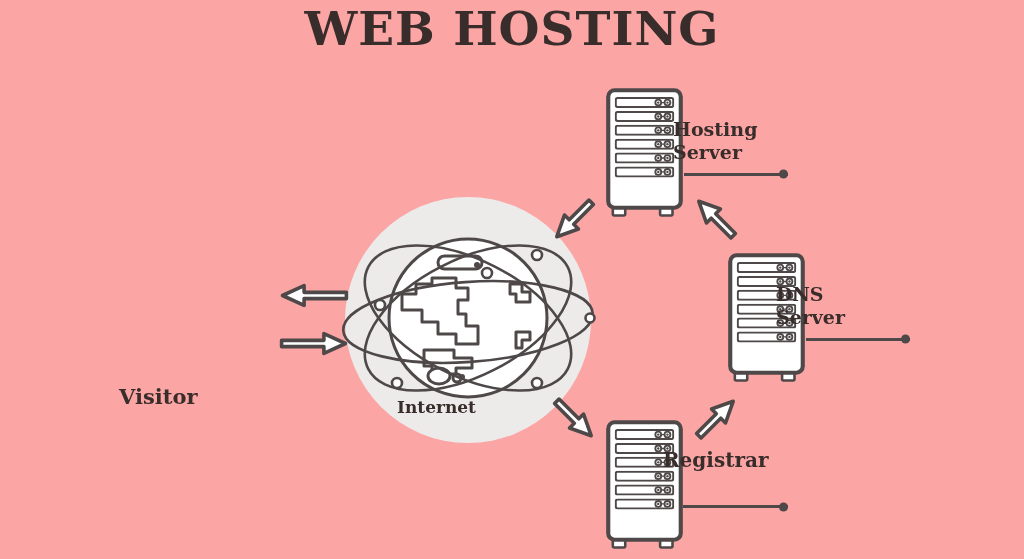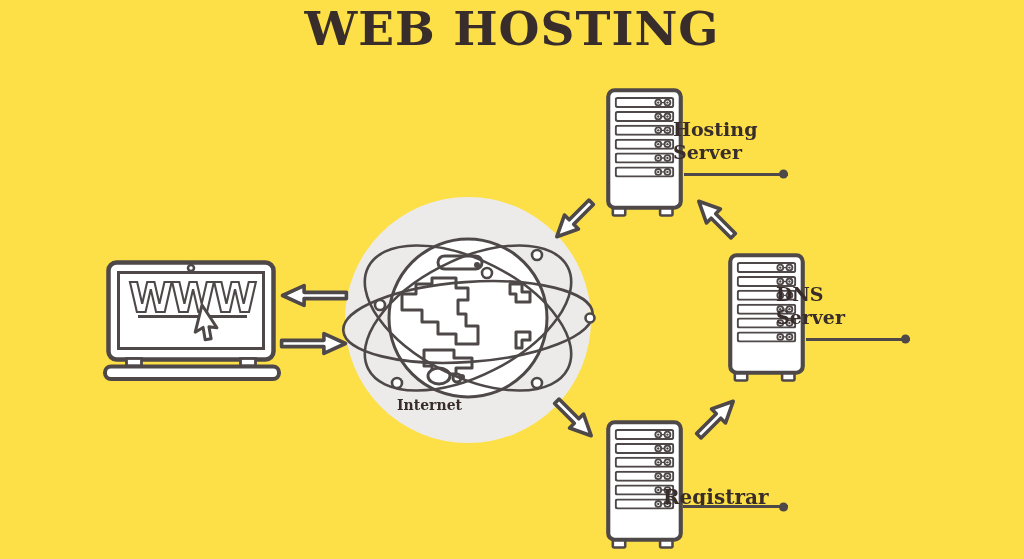--- a/index.html
+++ b/index.html
@@ -1,32 +1,32 @@
 <!DOCTYPE html>
 <html><head>
 <meta charset="utf-8">
 <style>
   html,body{margin:0;padding:0;background:#fff;}
   .canvas{
-    position:relative;width:1024px;height:559px;background:#fde047;
+    position:relative;width:1024px;height:559px;background:#fca5a5;
     overflow:hidden;font-family:"DejaVu Serif",serif;
   }
   .title{
     position:absolute;left:0;right:0;top:1px;text-align:center;
     font-size:47px;font-weight:bold;letter-spacing:1px;color:#382d2a;
   }
   .node-label{
     position:absolute;text-align:left;font-weight:bold;color:#382d2a;
     font-size:20px;line-height:1.22;
   }
   .label-visitor{left:119px;top:384px;width:140px;font-size:21px;}
-  .label-internet{left:397px;top:397px;width:140px;font-size:14px;}
+  .label-internet{left:397px;top:397px;width:140px;font-size:17px;}
   .label-hosting{left:673px;top:118px;width:120px;font-size:19px;}
   .label-dns{left:776px;top:283px;width:100px;font-size:19px;}
-  .label-registrar{left:663px;top:485px;width:140px;font-size:20px;}
+  .label-registrar{left:663px;top:448px;width:140px;font-size:20px;}
   .abs{position:absolute;}
   .arrow{position:absolute;}
   .arrow svg{display:block;}
   .connector{position:absolute;height:3px;background:#4e4849;}
   .connector .dot{
     position:absolute;right:0;top:50%;width:9px;height:9px;border-radius:50%;
     background:#4e4849;transform:translate(0,-50%);
   }
   svg{display:block;}
 </style>
@@ -63,35 +63,21 @@
     <symbol id="sym-arrow-short" viewBox="0 0 62 30">
       <path d="M4 11.5 L35 11.5 L35 4 L58 15 L35 26 L35 18.5 L4 18.5 Z" fill="#fff" stroke="#4e4849" stroke-width="4" stroke-linejoin="round" stroke-linecap="round"></path>
     </symbol>
   </defs>
 </svg>
 
 <div class="canvas">
 
   <div class="title">WEB HOSTING</div>
 
-  <div class="abs" style="left:103px;top:258px;">
-    <svg width="178" height="125" viewBox="0 0 178 125">
-      <rect x="5.5" y="4.5" width="165" height="97" rx="8" fill="#fff" stroke="#4e4849" stroke-width="4.5"></rect>
-      <circle cx="88" cy="10" r="3" fill="#fff" stroke="#4e4849" stroke-width="2.5"></circle>
-      <rect x="15.5" y="14.5" width="145" height="76" fill="#fff" stroke="#4e4849" stroke-width="3"></rect>
-      <text x="89" y="54" text-anchor="middle" font-family="DejaVu Sans, sans-serif" font-size="40" font-weight="bold" letter-spacing="-2" fill="none" stroke="#4e4849" stroke-width="2.1">WWW</text>
-      <line x1="35" y1="58.5" x2="144" y2="58.5" stroke="#4e4849" stroke-width="3"></line>
-      <g transform="translate(99,47) rotate(14)">
-        <path d="M0 0 L0 28 L6.5 21.5 L11.5 33 L17 30.5 L12 19.5 L20 18.5 Z" fill="#fff" stroke="#4e4849" stroke-width="3" stroke-linejoin="round"></path>
-      </g>
-      <rect x="23.5" y="100.5" width="15" height="7.5" fill="#fff" stroke="#4e4849" stroke-width="2.8"></rect>
-      <rect x="137.5" y="100.5" width="15" height="7.5" fill="#fff" stroke="#4e4849" stroke-width="2.8"></rect>
-      <rect x="2" y="108.5" width="174" height="12.5" rx="6" fill="#fff" stroke="#4e4849" stroke-width="4"></rect>
-    </svg>
-  </div>
+  <div class="node-label label-visitor">Visitor</div>
 
   <div class="abs" style="left:338px;top:190px;">
     <svg width="260" height="260" viewBox="0 0 260 260">
       <circle cx="130" cy="130" r="123" fill="#ecebea"></circle>
       <circle cx="130" cy="128" r="79" fill="#fff" stroke="#4e4849" stroke-width="3"></circle>
       <g fill="#fff" stroke="#4e4849" stroke-width="3" stroke-linejoin="round">
         <rect x="100" y="66" width="44" height="13" rx="6.5"></rect>
         <path d="M64,104 L78,104 L78,94 L94,94 L94,88 L118,88 L118,98 L130,98 L130,110 L120,110 L120,124 L128,124 L128,136 L140,136 L140,154 L118,154 L118,144 L100,144 L100,132 L84,132 L84,120 L64,120 Z"></path>
         <path d="M86,160 L116,160 L116,168 L134,168 L134,178 L118,178 L118,184 L94,184 L94,176 L86,176 Z"></path>
         <path d="M172,94 L184,94 L184,102 L192,102 L192,112 L178,112 L178,104 L172,104 Z"></path>

